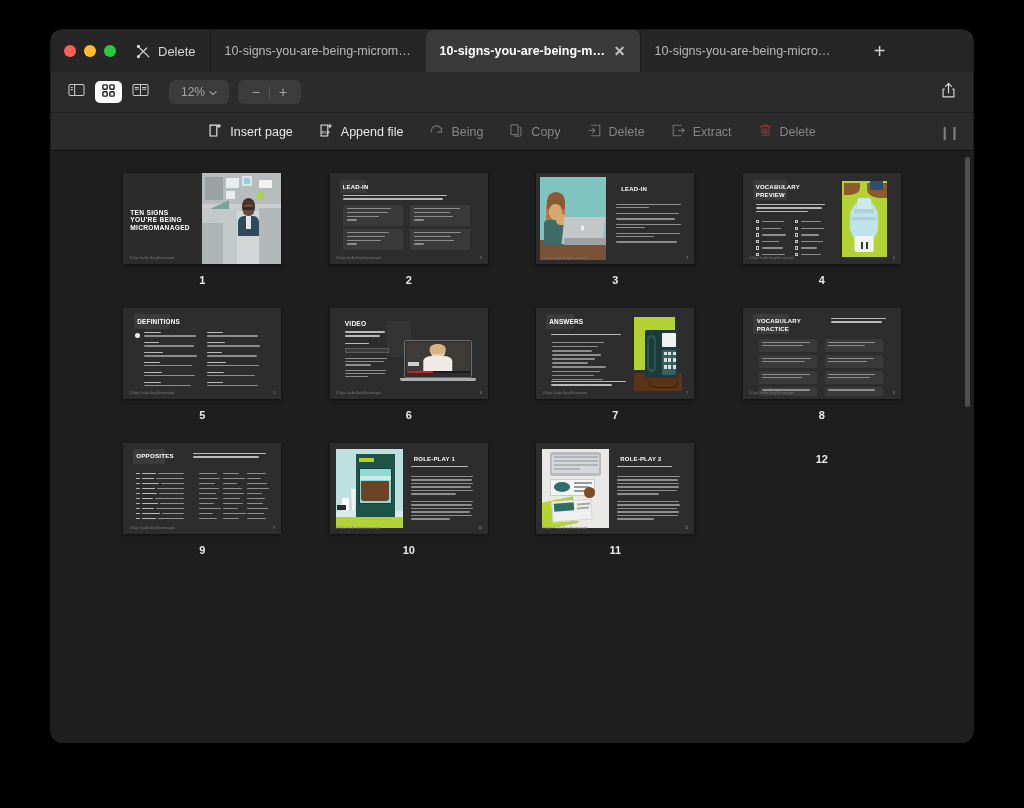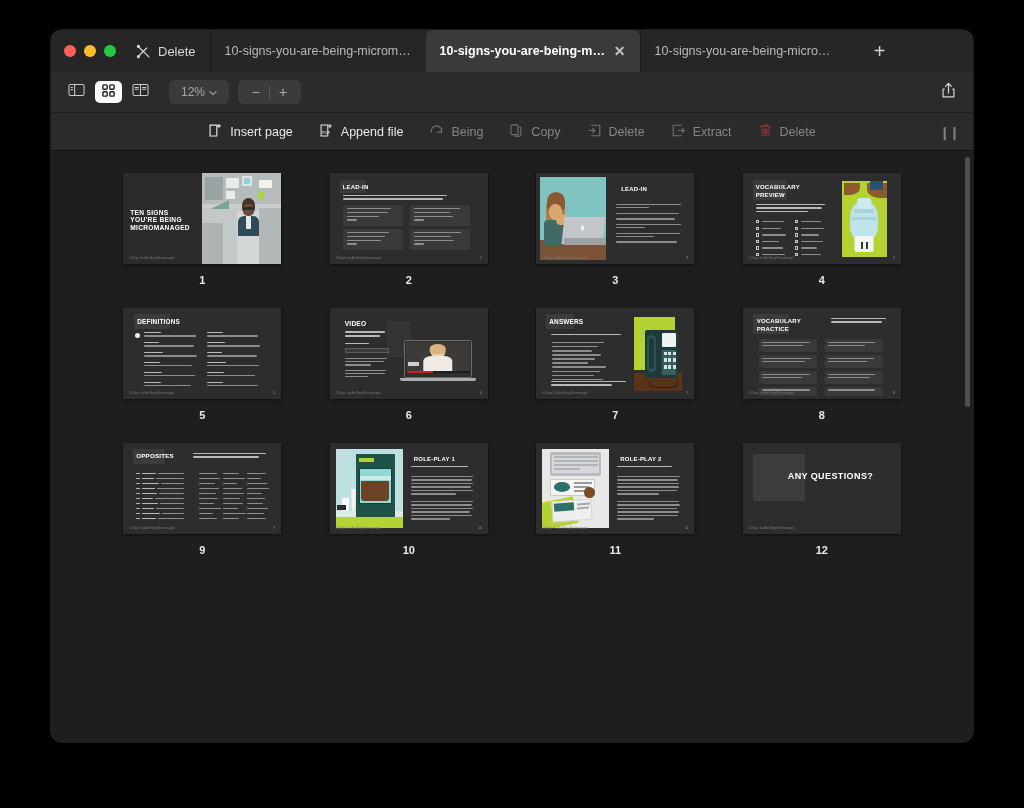--- a/index.html
+++ b/index.html
@@ -1008,27 +1008,20 @@
                 <span class="bar d" style="width:58%;"></span>
             </div>
             <div class="foot">10 Signs You Are Being Micromanaged</div>
             <div class="pg">11</div>
           </div>
         </div>
         <div class="pagenum">11</div>
       </div>
 
       <div class="cell">
-        <div class="thumb">
-          <div class="sl">
-            <div style="position:absolute;left:10px;top:11px;width:52px;height:47px;background:#3d3d3d;"></div>
-            <div class="tt" style="left:45px;top:28px;font-size:9px;letter-spacing:.4px;">ANY QUESTIONS?</div>
-            <div class="foot">10 Signs You Are Being Micromanaged</div>
-          </div>
-        </div>
         <div class="pagenum">12</div>
       </div>
 
     </div>
     <div class="scrollbar"></div>
   </div>
 
 </div>
 
 </body></html>

